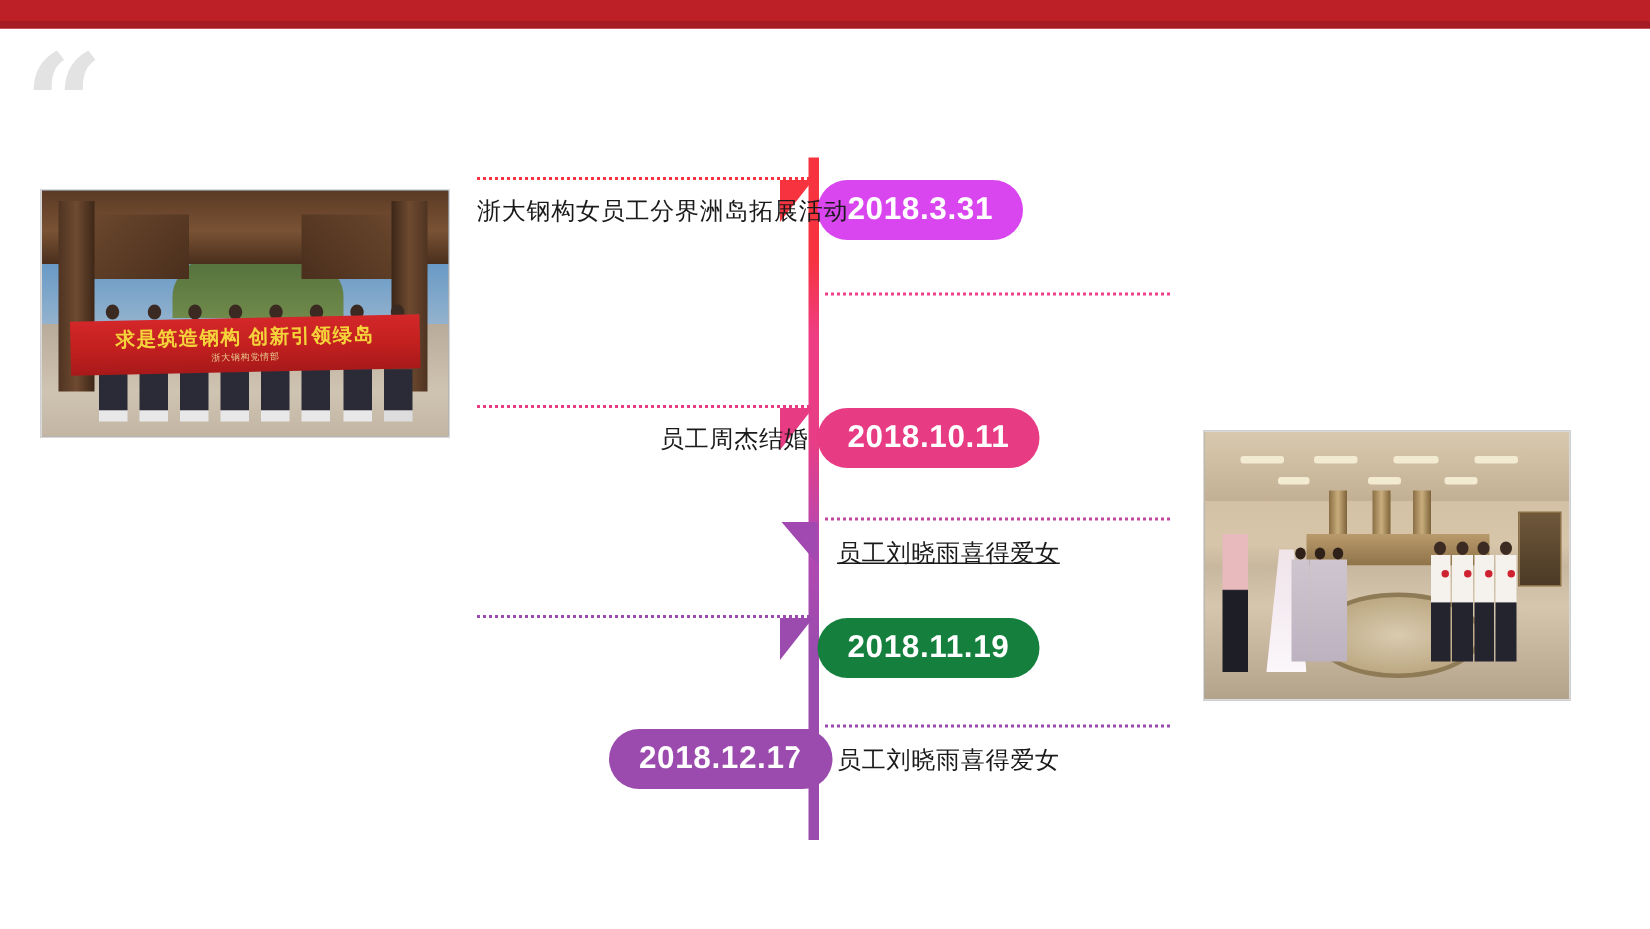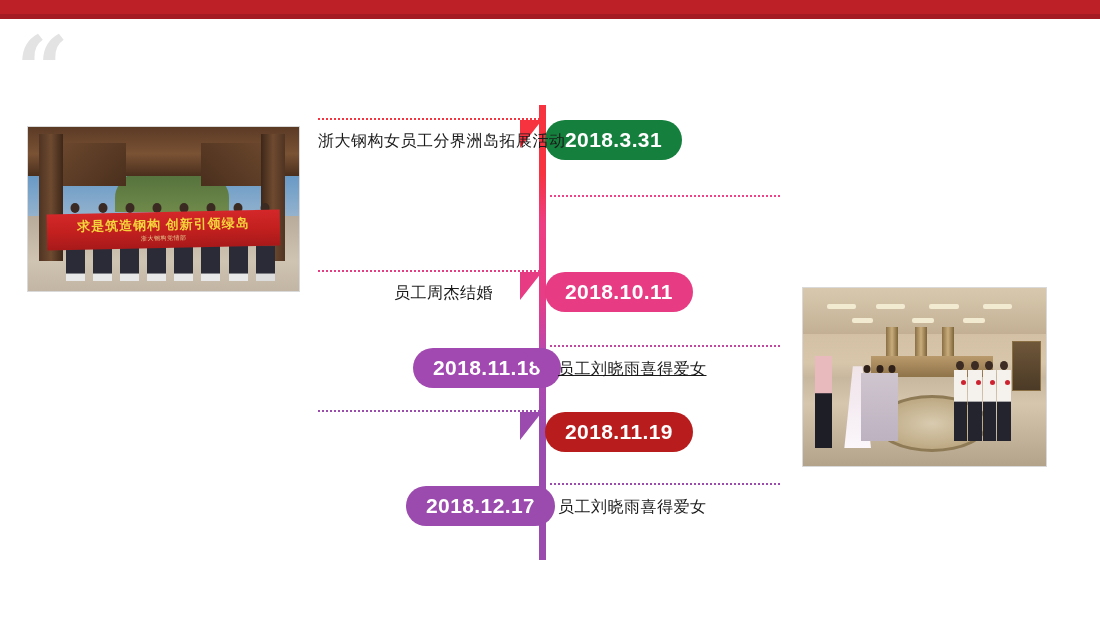--- a/index.html
+++ b/index.html
@@ -277,46 +277,43 @@
 
   <div class="dotline" style="left:318px; top:118px; width:222px; border-top-color:#F6333F;"></div>
   <div class="dotline" style="left:550px; top:195px; width:230px; border-top-color:#EE4189;"></div>
   <div class="dotline" style="left:318px; top:270px; width:222px; border-top-color:#E73B83;"></div>
   <div class="dotline" style="left:550px; top:345px; width:230px; border-top-color:#C2469F;"></div>
   <div class="dotline" style="left:318px; top:410px; width:222px; border-top-color:#9B4BAE;"></div>
   <div class="dotline" style="left:550px; top:483px; width:230px; border-top-color:#9B4BAE;"></div>
 
   <div class="row" style="top:120px;">
     <div class="tail" style="left:520px; top:0px; border-left:22px solid #F6333F; border-right:0 solid transparent; border-bottom:28px solid transparent;"></div>
-    <div class="pill" style="left:545px; top:0px; background:#15803d;">
+    <div class="pill" style="left:545px; top:0px; background:#d946ef;">
       <span>2018.3.31</span>
     </div>
     <div class="rowtext" style="left:318px; top:11px;text-align:center;">浙大钢构女员工分界洲岛拓展活动</div>
   </div>
 
 
   <div class="row" style="top:272px;">
     <div class="tail" style="left:520px; top:0px; border-left:22px solid #E73B83; border-right:0 solid transparent; border-bottom:28px solid transparent;"></div>
     <div class="pill" style="left:545px; top:0px; background:#E73B83;">
       <span>2018.10.11</span>
     </div>
-    <div class="rowtext" style="left:394px; top:11px;">员工周杰结婚</div>
+    <div class="rowtext" style="left:440px; top:11px;">员工周杰结婚</div>
   </div>
 
   <div class="row" style="top:348px;">
-    <div class="pill" style="left:413px; top:0px; background:#A149B0;">
-      <span>2018.11.18</span>
-    </div>
     <div class="tail" style="left:521px; top:0px; border-right:24px solid #A149B0; border-left:0 solid transparent; border-bottom:28px solid transparent;"></div>
     <div class="rowtext" style="left:558px; top:11px;text-decoration:underline;">员工刘晓雨喜得爱女</div>
   </div>
 
   <div class="row" style="top:412px;">
     <div class="tail" style="left:520px; top:0px; border-left:22px solid #9B4BAE; border-right:0 solid transparent; border-bottom:28px solid transparent;"></div>
-    <div class="pill" style="left:545px; top:0px; background:#b91c1c;">
+    <div class="pill" style="left:545px; top:0px; background:#15803d;">
       <span>2018.11.19</span>
     </div>
   </div>
 
   <div class="row" style="top:486px;text-decoration:underline;">
     <div class="pill" style="left:406px; top:0px; background:#9B4BAE;">
       <span>2018.12.17</span>
     </div>
     <div class="tail" style="left:521px; top:0px; border-right:24px solid #9B4BAE; border-left:0 solid transparent; border-bottom:28px solid transparent;"></div>
     <div class="rowtext" style="left:558px; top:11px;">员工刘晓雨喜得爱女</div>

